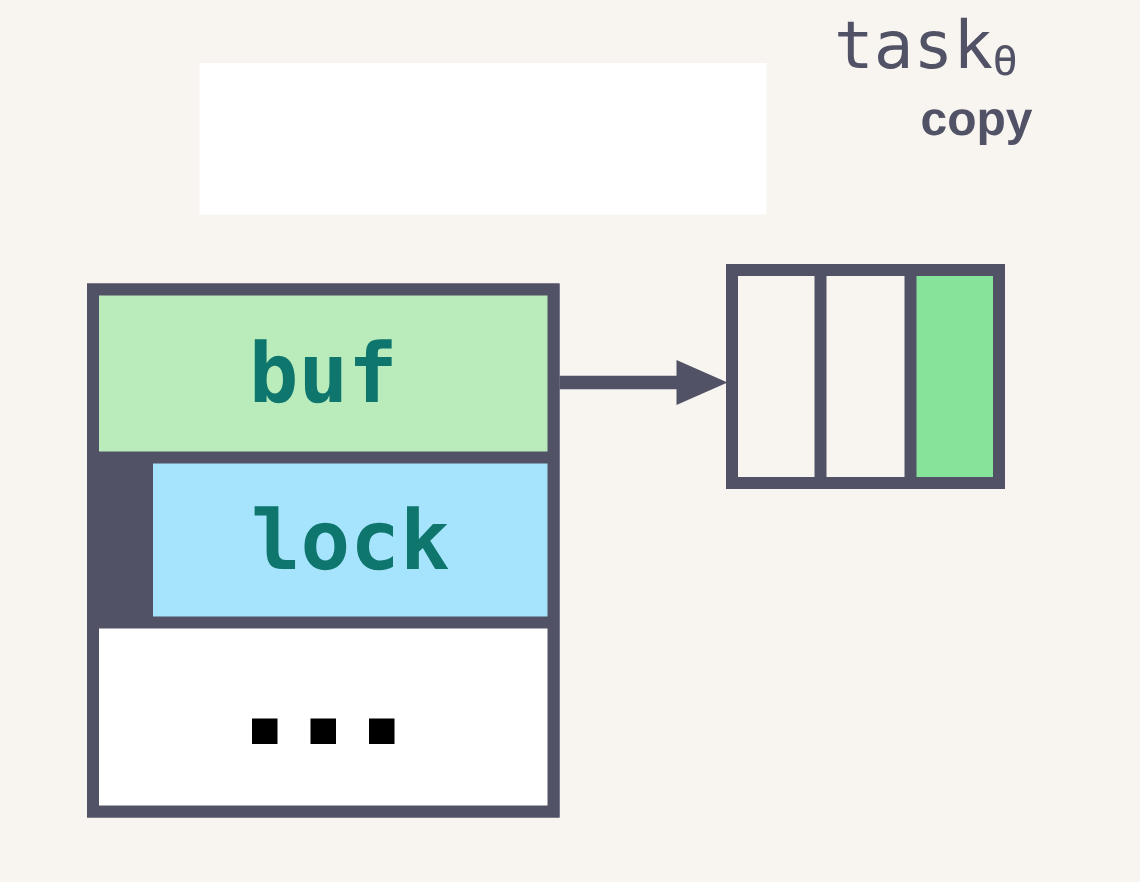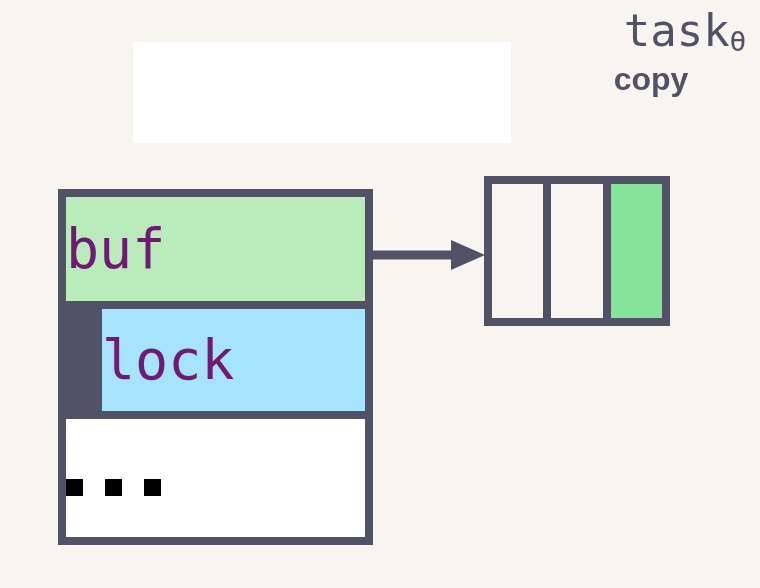--- a/index.html
+++ b/index.html
@@ -39,26 +39,27 @@
     box-sizing: border-box;
     border: 8px solid #525267;
     background: #525267;
     display: flex;
     flex-direction: column;
   }
   .struct-row {
     flex: 1 1 0;
     display: flex;
     align-items: center;
-    justify-content: flex-start;
+    justify-content: center;
     font-family: "DejaVu Sans Mono", "Liberation Mono", monospace;
     font-size: 55px;
     line-height: 1;
-    color: #701a75;
+    color: #0f766e;
     letter-spacing: 0px;
+    font-weight: bold;
   }
   .struct-row.r-buf {
     background: #b9ebbb;
     flex: 0 0 104px;
   }
   .struct-row.r-lock {
     background: #a5e4fc;
     flex: 0 0 102px;
     margin-top: 8px;
     margin-left: 36px;
@@ -109,21 +110,21 @@
   .array-cell.filled {
     background: #85e39a;
   }
 
   
   .task-label {
     position: absolute;
     left: 556px;
     top: 8px;
     width: 190px;
-    text-align: right;
+    text-align: left;
     font-family: "DejaVu Sans Mono", "Liberation Mono", monospace;
     font-size: 44px;
     line-height: 1.05;
     color: #525267;
     white-space: nowrap;
   }
   .task-sub {
     font-size: 27px;
     vertical-align: baseline;
     position: relative;

